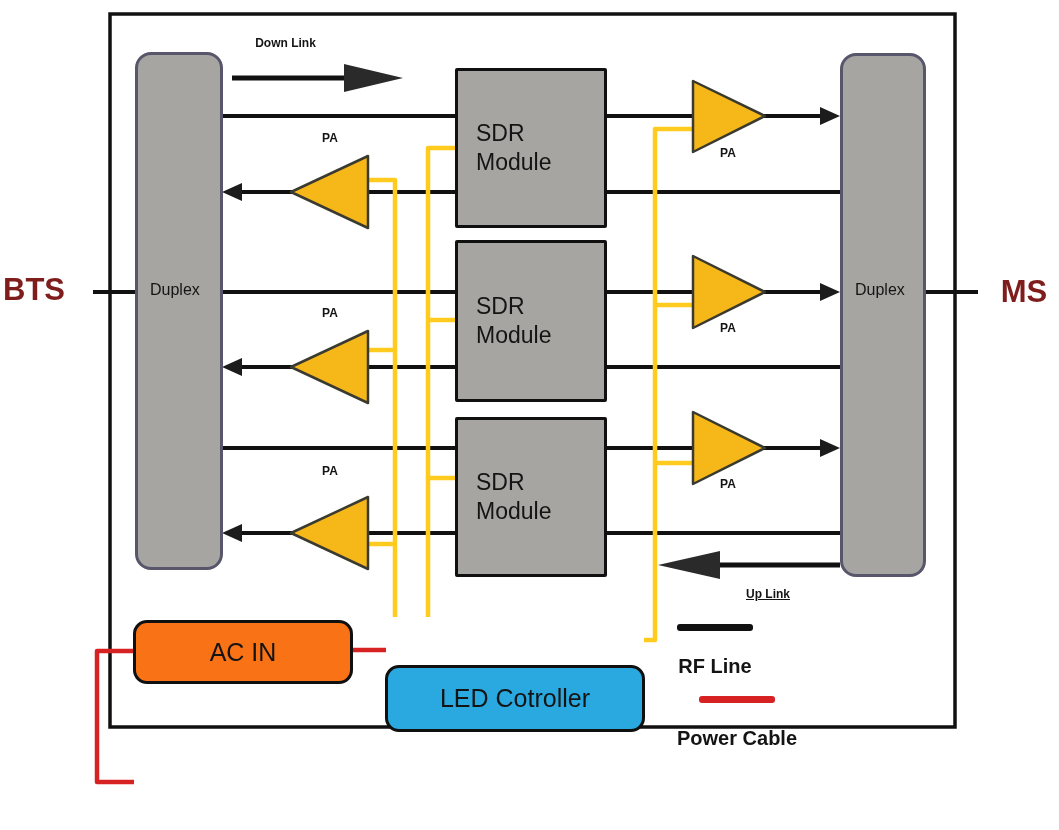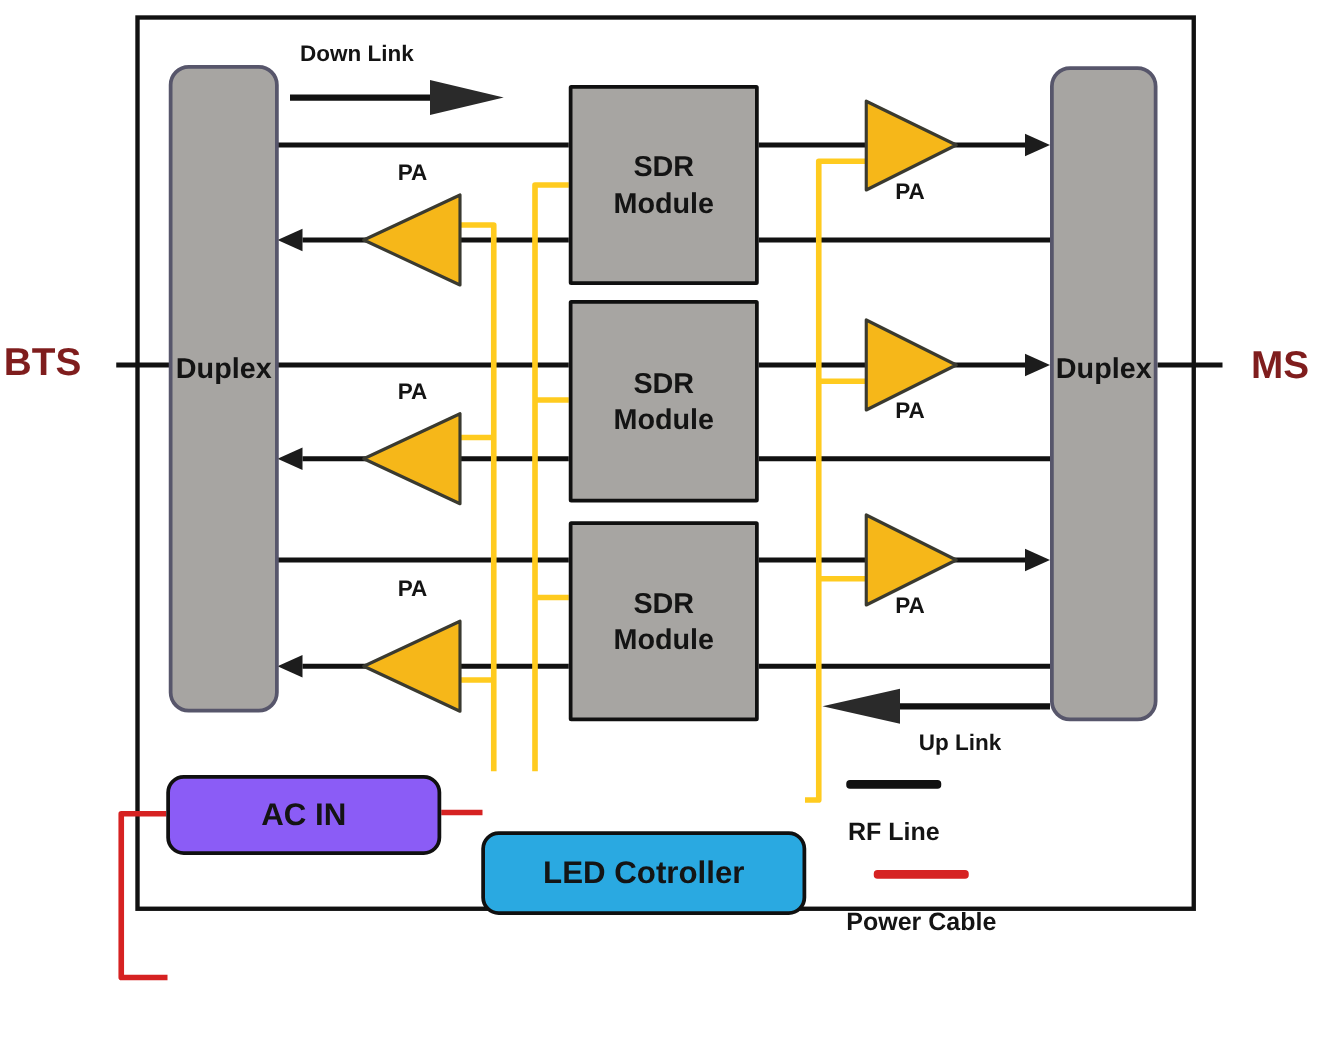--- a/index.html
+++ b/index.html
@@ -13,28 +13,28 @@
   .arrowhead{fill:#1c1c1c;stroke:none;}
   .big-arrowhead{fill:#2a2a2a;stroke:none;}
   .ctl{stroke:#FFCB1F;stroke-width:4.5;fill:none;stroke-linejoin:round;}
   .pwr{stroke:#D62222;stroke-width:4.5;fill:none;stroke-linejoin:round;}
   .pa-tri{fill:#F6B719;stroke:#3a3a30;stroke-width:2.5;stroke-linejoin:round;}
   .block{position:absolute;box-sizing:border-box;z-index:2;display:flex;align-items:center;justify-content:center;}
   .gray{background:#A7A5A2;}
   .duplex{border:3px solid #57566B;border-radius:16px;}
   .sdr{border:3.5px solid #101010;border-radius:2px;}
   .pill{border:3.5px solid #101010;border-radius:14px;}
-  .yellow{background:#8b5cf6;}
+  .yellow{background:#f97316;}
   .blue{background:#2AA9E1;margin-top:48px;}
-  .blk-label{font-weight:700;color:#141414;text-align:center;}
-  .duplex .blk-label{position:absolute;left:0;right:0;font-size:23px;}
+  .blk-label{font-weight:400;color:#141414;text-align:left;}
+  .duplex .blk-label{position:absolute;left:12px;right:0;font-size:16px;}
   .sdr .blk-label{font-size:23px;line-height:1.25;width:110px;}
   .pill .blk-label{font-size:25px;}
   .label{position:absolute;z-index:3;font-weight:700;color:#141414;text-align:center;}
-  .fs20{font-size:18px;line-height:24px;}
+  .fs20{font-size:12px;line-height:24px;}
   .endpoint{font-size:31px;font-weight:600;color:#7f1d1d;line-height:34px;}
   .legend-row{position:absolute;z-index:3;left:677px;display:flex;align-items:center;gap:24px;height:24px;flex-direction:column;}
   .legend-swatch{width:76px;height:7px;border-radius:3px;flex:0 0 auto;}
   .legend-text{font-weight:700;font-size:20px;color:#141414;white-space:nowrap;}
 </style>
 </head>
 <body>
 
 <div id="stage">
 
@@ -105,21 +105,21 @@
     <span class="blk-label">AC IN</span>
   </div>
   <div class="block blue pill" style="left:385px;top:617px;width:260px;height:67px;">
     <span class="blk-label">LED Cotroller</span>
   </div>
 
   <div class="label endpoint" style="left:3px;top:273px;width:56px;">BTS</div>
   <div class="label endpoint" style="left:998px;top:275px;width:52px;">MS</div>
 
   <div class="label fs20" style="left:228px;top:31px;width:115px;">Down Link</div>
-  <div class="label fs20" style="left:712px;top:582px;width:112px;">Up Link</div>
+  <div class="label fs20" style="left:712px;top:582px;width:112px;text-decoration:underline;">Up Link</div>
 
   <div class="label fs20" style="left:306px;top:126px;width:48px;">PA</div>
   <div class="label fs20" style="left:306px;top:301px;width:48px;">PA</div>
   <div class="label fs20" style="left:306px;top:459px;width:48px;">PA</div>
 
   <div class="label fs20" style="left:704px;top:141px;width:48px;">PA</div>
   <div class="label fs20" style="left:704px;top:316px;width:48px;">PA</div>
   <div class="label fs20" style="left:704px;top:472px;width:48px;">PA</div>
 
   <div class="legend-row" style="top:624px;">

